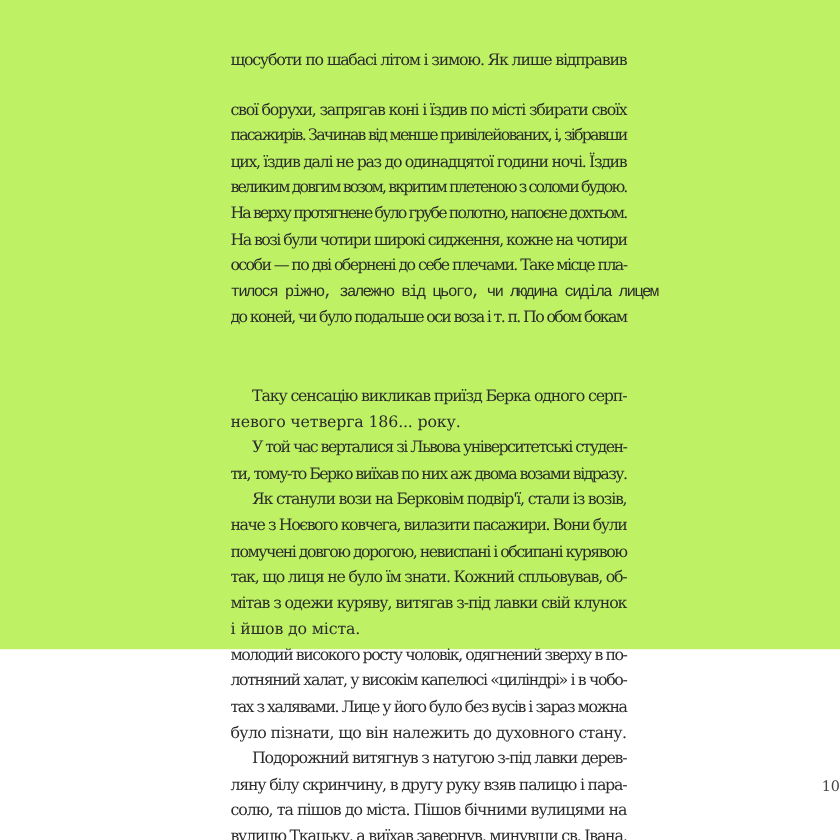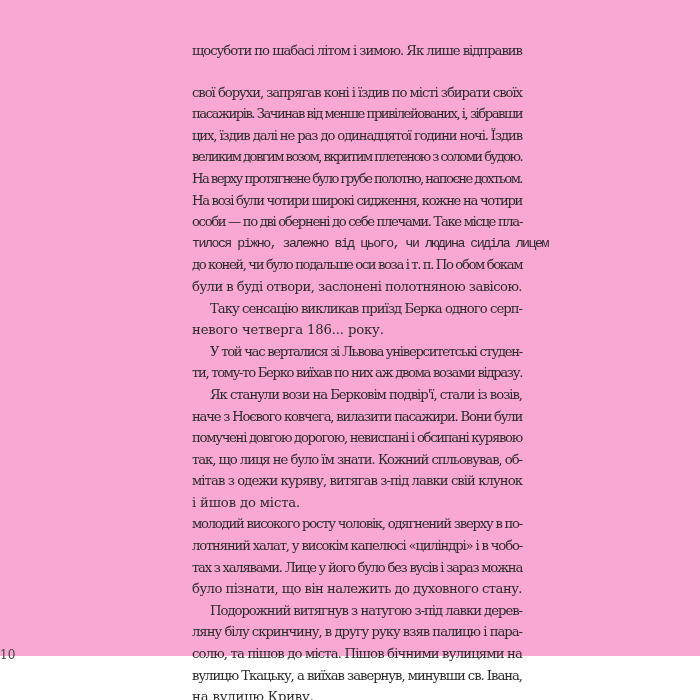--- a/index.html
+++ b/index.html
@@ -1,18 +1,18 @@
 <!DOCTYPE html>
 <html><head>
 <meta charset="utf-8">
 <style>
   html, body { margin: 0; padding: 0; background: #ffffff; }
   body { width: 700px; height: 700px; position: relative; overflow: hidden; }
   .page {
-    position: absolute; left: 0; top: 0; width: 700px; height: 656px; background: #f9a8d4;
+    position: absolute; left: 0; top: 0; width: 700px; height: 541px; background: #bef264;
   }
   .text-block {
     position: absolute;
     left: 192px;
     top: 40px;
     width: 330px;
     font-family: "DejaVu Serif", serif;
     font-size: 13.2px;
     line-height: 21.6px;
     color: #2b2b2b;
@@ -24,43 +24,42 @@
     text-align: justify;
     text-align-last: justify;
     height: 21.6px;
   }
   .line.last { text-align-last: left; }
   .line.indent { padding-left: 18px; }
   .page-number {
     position: absolute;
     left: 0; width: 700px;
     top: 648px;
-    text-align: left;
+    text-align: right;
     font-family: "DejaVu Serif", serif;
     font-size: 12px;
     color: #444;
   }
 </style>
 </head>
 <body>
 
 <div class="page">
   <div class="text-block" id="text-block">
       <span class="line" style="letter-spacing: -1.01734px;">щосуботи по шабасі літом і зимою. Як лише відправив</span>
       <span class="line" style="letter-spacing: -1.05214px; margin-top: 20px;">свої борухи, запрягав коні і їздив по місті збирати своїх</span>
       <span class="line" style="letter-spacing: -1.50352px;">пасажирів. Зачинав від менше привілейованих, і, зібравши</span>
       <span class="line" style="letter-spacing: -1.12349px;">цих, їздив далі не раз до одинадцятої години ночі. Їздив</span>
       <span class="line" style="letter-spacing: -1.59734px;">великим довгим возом, вкритим плетеною з соломи будою.</span>
       <span class="line" style="letter-spacing: -1.57718px;">На верху протягнене було грубе полотно, напоєне дохтьом.</span>
       <span class="line" style="letter-spacing: -1.31286px;">На возі були чотири широкі сидження, кожне на чотири</span>
       <span class="line" style="letter-spacing: -1.34727px;">особи — по дві обернені до себе плечами. Таке місце пла-</span>
       <span class="line" style="letter-spacing: -1.44091px; font-family: Liberation Mono, monospace;">тилося ріжно, залежно від цього, чи людина сиділа лицем</span>
       <span class="line" style="letter-spacing: -1.3852px;">до коней, чи було подальше оси воза і т. п. По обом бокам</span>
-      <span class="line last" style="letter-spacing: -0.555612px;">були в буді отвори, заслонені полотняною завісою.</span>
-      <span class="line indent" style="letter-spacing: -0.968359px;">Таку сенсацію викликав приїзд Берка одного серп-</span>
+      <span class="line indent" style="letter-spacing: -0.968359px; margin-top: 44px;">Таку сенсацію викликав приїзд Берка одного серп-</span>
       <span class="line last">невого четверга 186... року.</span>
       <span class="line indent" style="letter-spacing: -1.2918px;">У той час верталися зі Львова університетські студен-</span>
       <span class="line last" style="letter-spacing: -1.32578px;">ти, тому-то Берко виїхав по них аж двома возами відразу.</span>
       <span class="line indent" style="letter-spacing: -1.04121px;">Як станули вози на Берковім подвір'ї, стали із возів,</span>
       <span class="line" style="letter-spacing: -1.20559px;">наче з Ноєвого ковчега, вилазити пасажири. Вони були</span>
       <span class="line" style="letter-spacing: -1.27559px;">помучені довгою дорогою, невиспані і обсипані курявою</span>
       <span class="line" style="letter-spacing: -1.04593px;">так, що лиця не було їм знати. Кожний спльовував, об-</span>
       <span class="line" style="letter-spacing: -0.93184px;">мітав з одежи куряву, витягав з-під лавки свій клунок</span>
       <span class="line last">і йшов до міста.</span>
       <span class="line" style="letter-spacing: -1.23941px;">молодий високого росту чоловік, одягнений зверху в по-</span>

